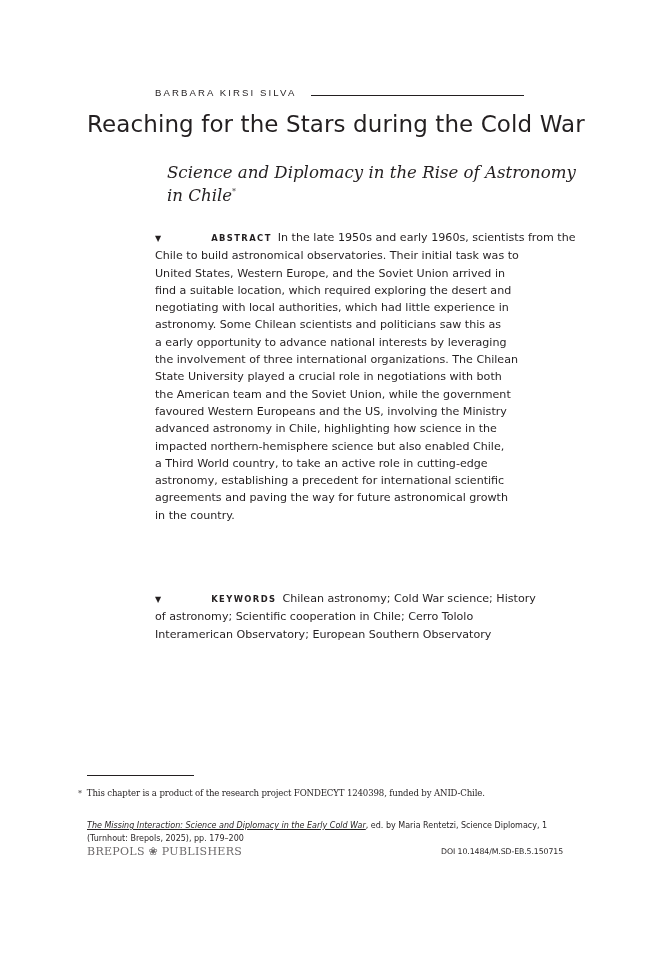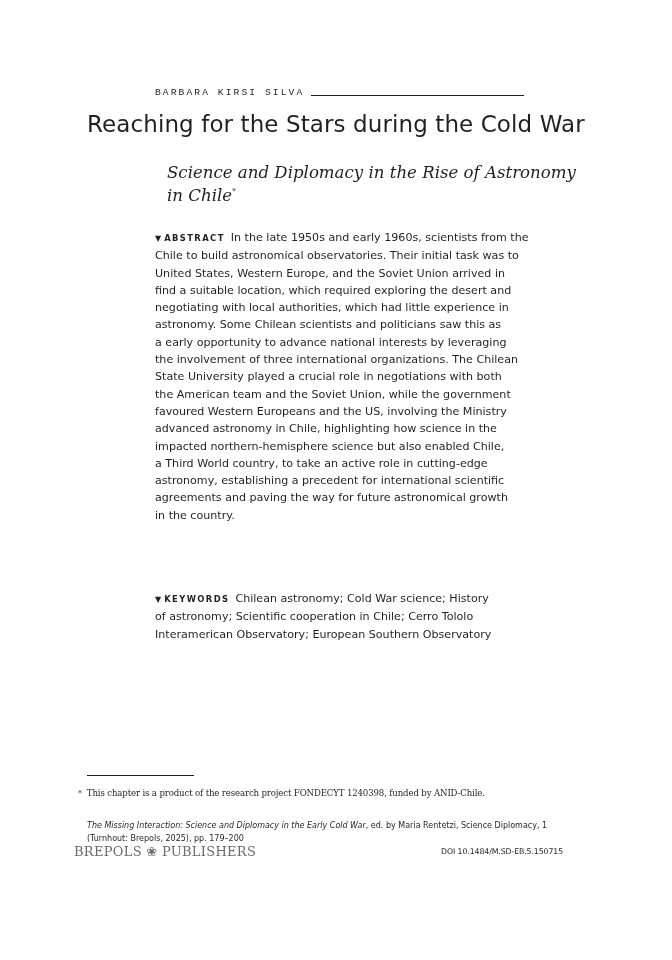--- a/index.html
+++ b/index.html
@@ -1,20 +1,20 @@
 <!DOCTYPE html>
 <html><head>
 <meta charset="utf-8">
 <style>
   html, body { margin: 0; padding: 0; background: #ffffff; }
   body { width: 672px; height: 960px; position: relative; overflow: hidden; color: #231f20; }
   .abs { position: absolute; }
   .author {
     left: 155px; top: 86px;
-    font-family: Liberation Mono, monospace; font-size: 9.6px; letter-spacing: 2.1px;
+    font-family: Liberation Sans, sans-serif; font-size: 9.6px; letter-spacing: 2.1px;
     white-space: nowrap; line-height: 14px;
   }
   .author-rule { left: 311px; top: 95px; width: 213px; height: 0; border-top: 1px solid #231f20; }
   .title {
     left: 87px; top: 108px;
     font-family: "DejaVu Sans", sans-serif; font-size: 23px; line-height: 32px;
     white-space: nowrap; letter-spacing: 0.1px; font-weight: normal; margin: 0;
   }
   .subtitle {
     left: 155px; top: 150px; width: 370px;
@@ -26,38 +26,39 @@
     left: 155px; width: 380px;
     font-family: "DejaVu Sans", sans-serif; font-size: 11.1px; line-height: 17.3px;
     margin: 0;
   }
   .abstract { top: 229px; }
   .keywords { top: 590px; }
   .line { display: block; white-space: nowrap; }
   .label {
     font-family: "DejaVu Sans", sans-serif; font-weight: bold; font-size: 8.4px; letter-spacing: 1.4px;
     margin-right: 6px;
+    margin-left: 47px;
   }
   .tri { font-size: 8px; margin-right: 3px; }
   .fn-rule { left: 87px; top: 775px; width: 107px; height: 0; border-top: 1px solid #231f20; }
   .footnote {
     left: 78px; top: 787px;
     font-family: "DejaVu Serif", serif; font-size: 8.6px; line-height: 12px; white-space: nowrap;
     letter-spacing: -0.15px;
   }
   .footnote .mark { margin-right: 5px; font-size: 8px; }
   .citation {
     left: 87px; top: 820px; width: 480px;
     font-family: "DejaVu Sans", sans-serif; font-size: 8px; line-height: 12.5px;
   }
   .citation .line { white-space: nowrap; }
-  .citation i { font-style: italic; }
+  .citation i { font-style: italic; text-decoration: underline; }
   .publisher {
-    left: 74px; top: 846px;
-    font-family: "DejaVu Serif", serif; font-size: 13px; letter-spacing: 0.3px; color: #6d6a6b; white-space: nowrap;
+    left: 87px; top: 846px;
+    font-family: "DejaVu Serif", serif; font-size: 11px; letter-spacing: 0.3px; color: #6d6a6b; white-space: nowrap;
     line-height: 12px;
     text-align: right;
   }
   .doi {
     right: 109px; top: 846px;
     font-family: "DejaVu Sans", sans-serif; font-size: 7.8px; white-space: nowrap; line-height: 12px;
     letter-spacing: -0.1px;
   }
 </style>
 </head>

